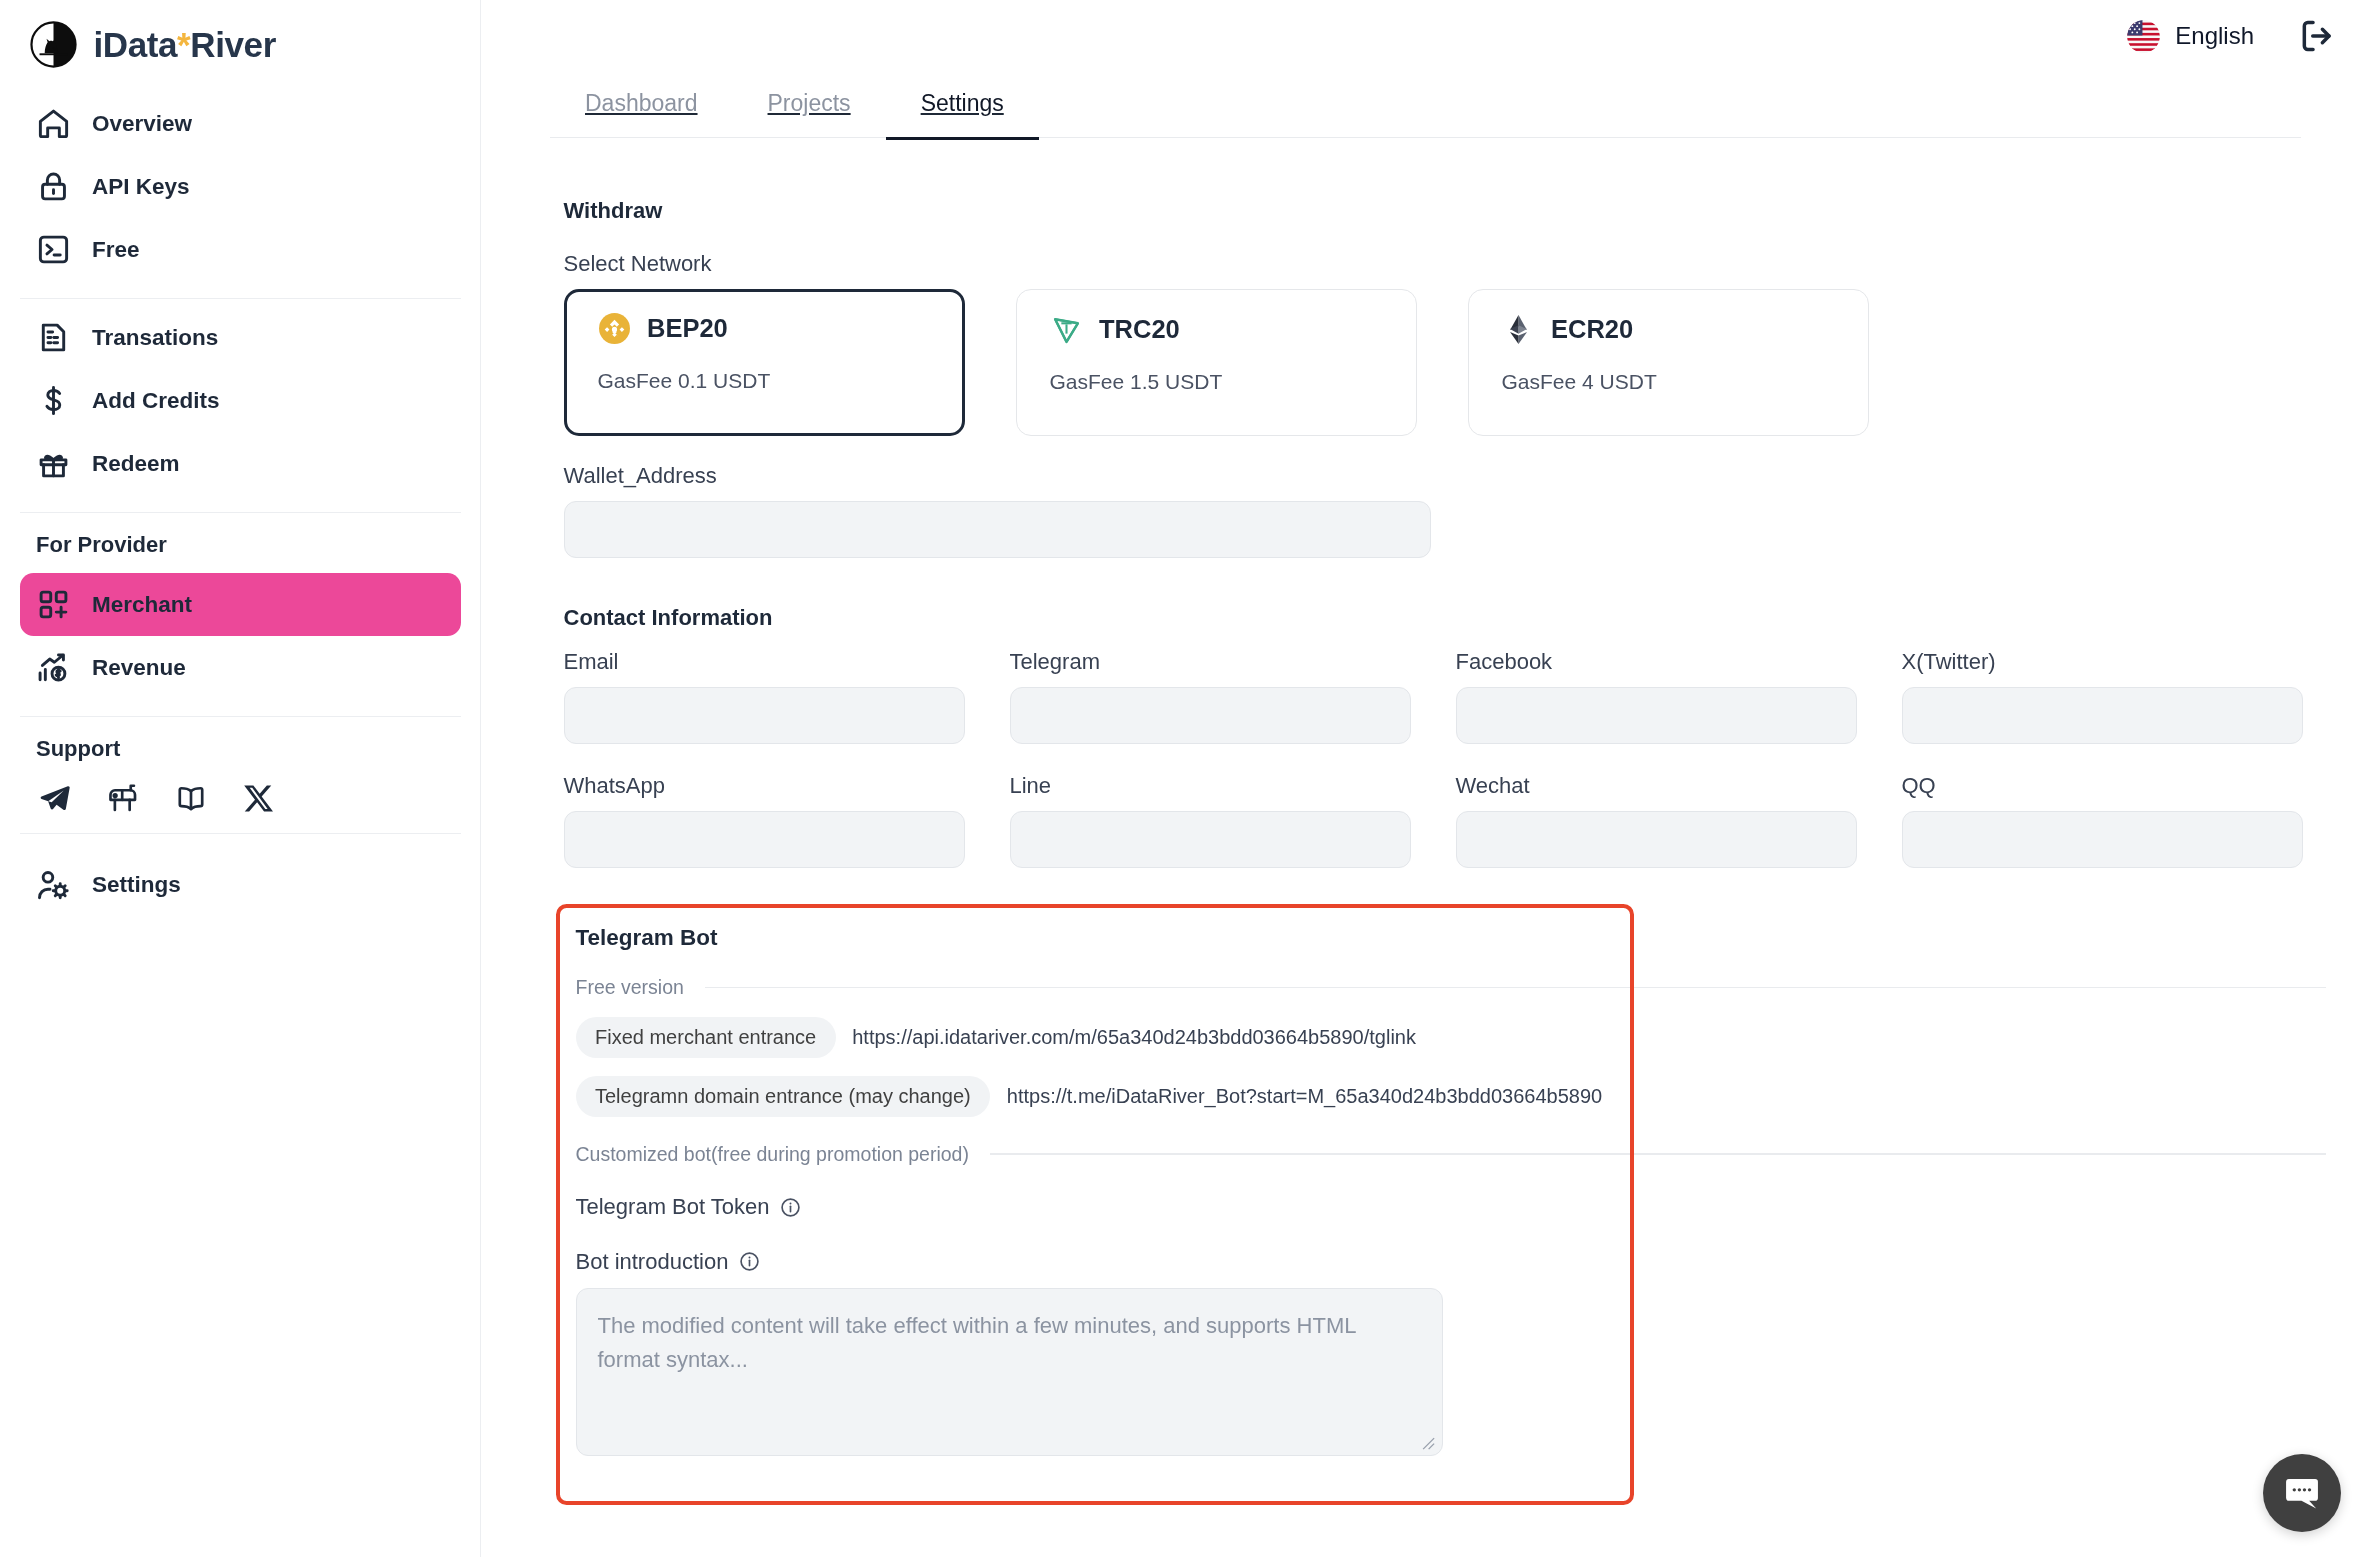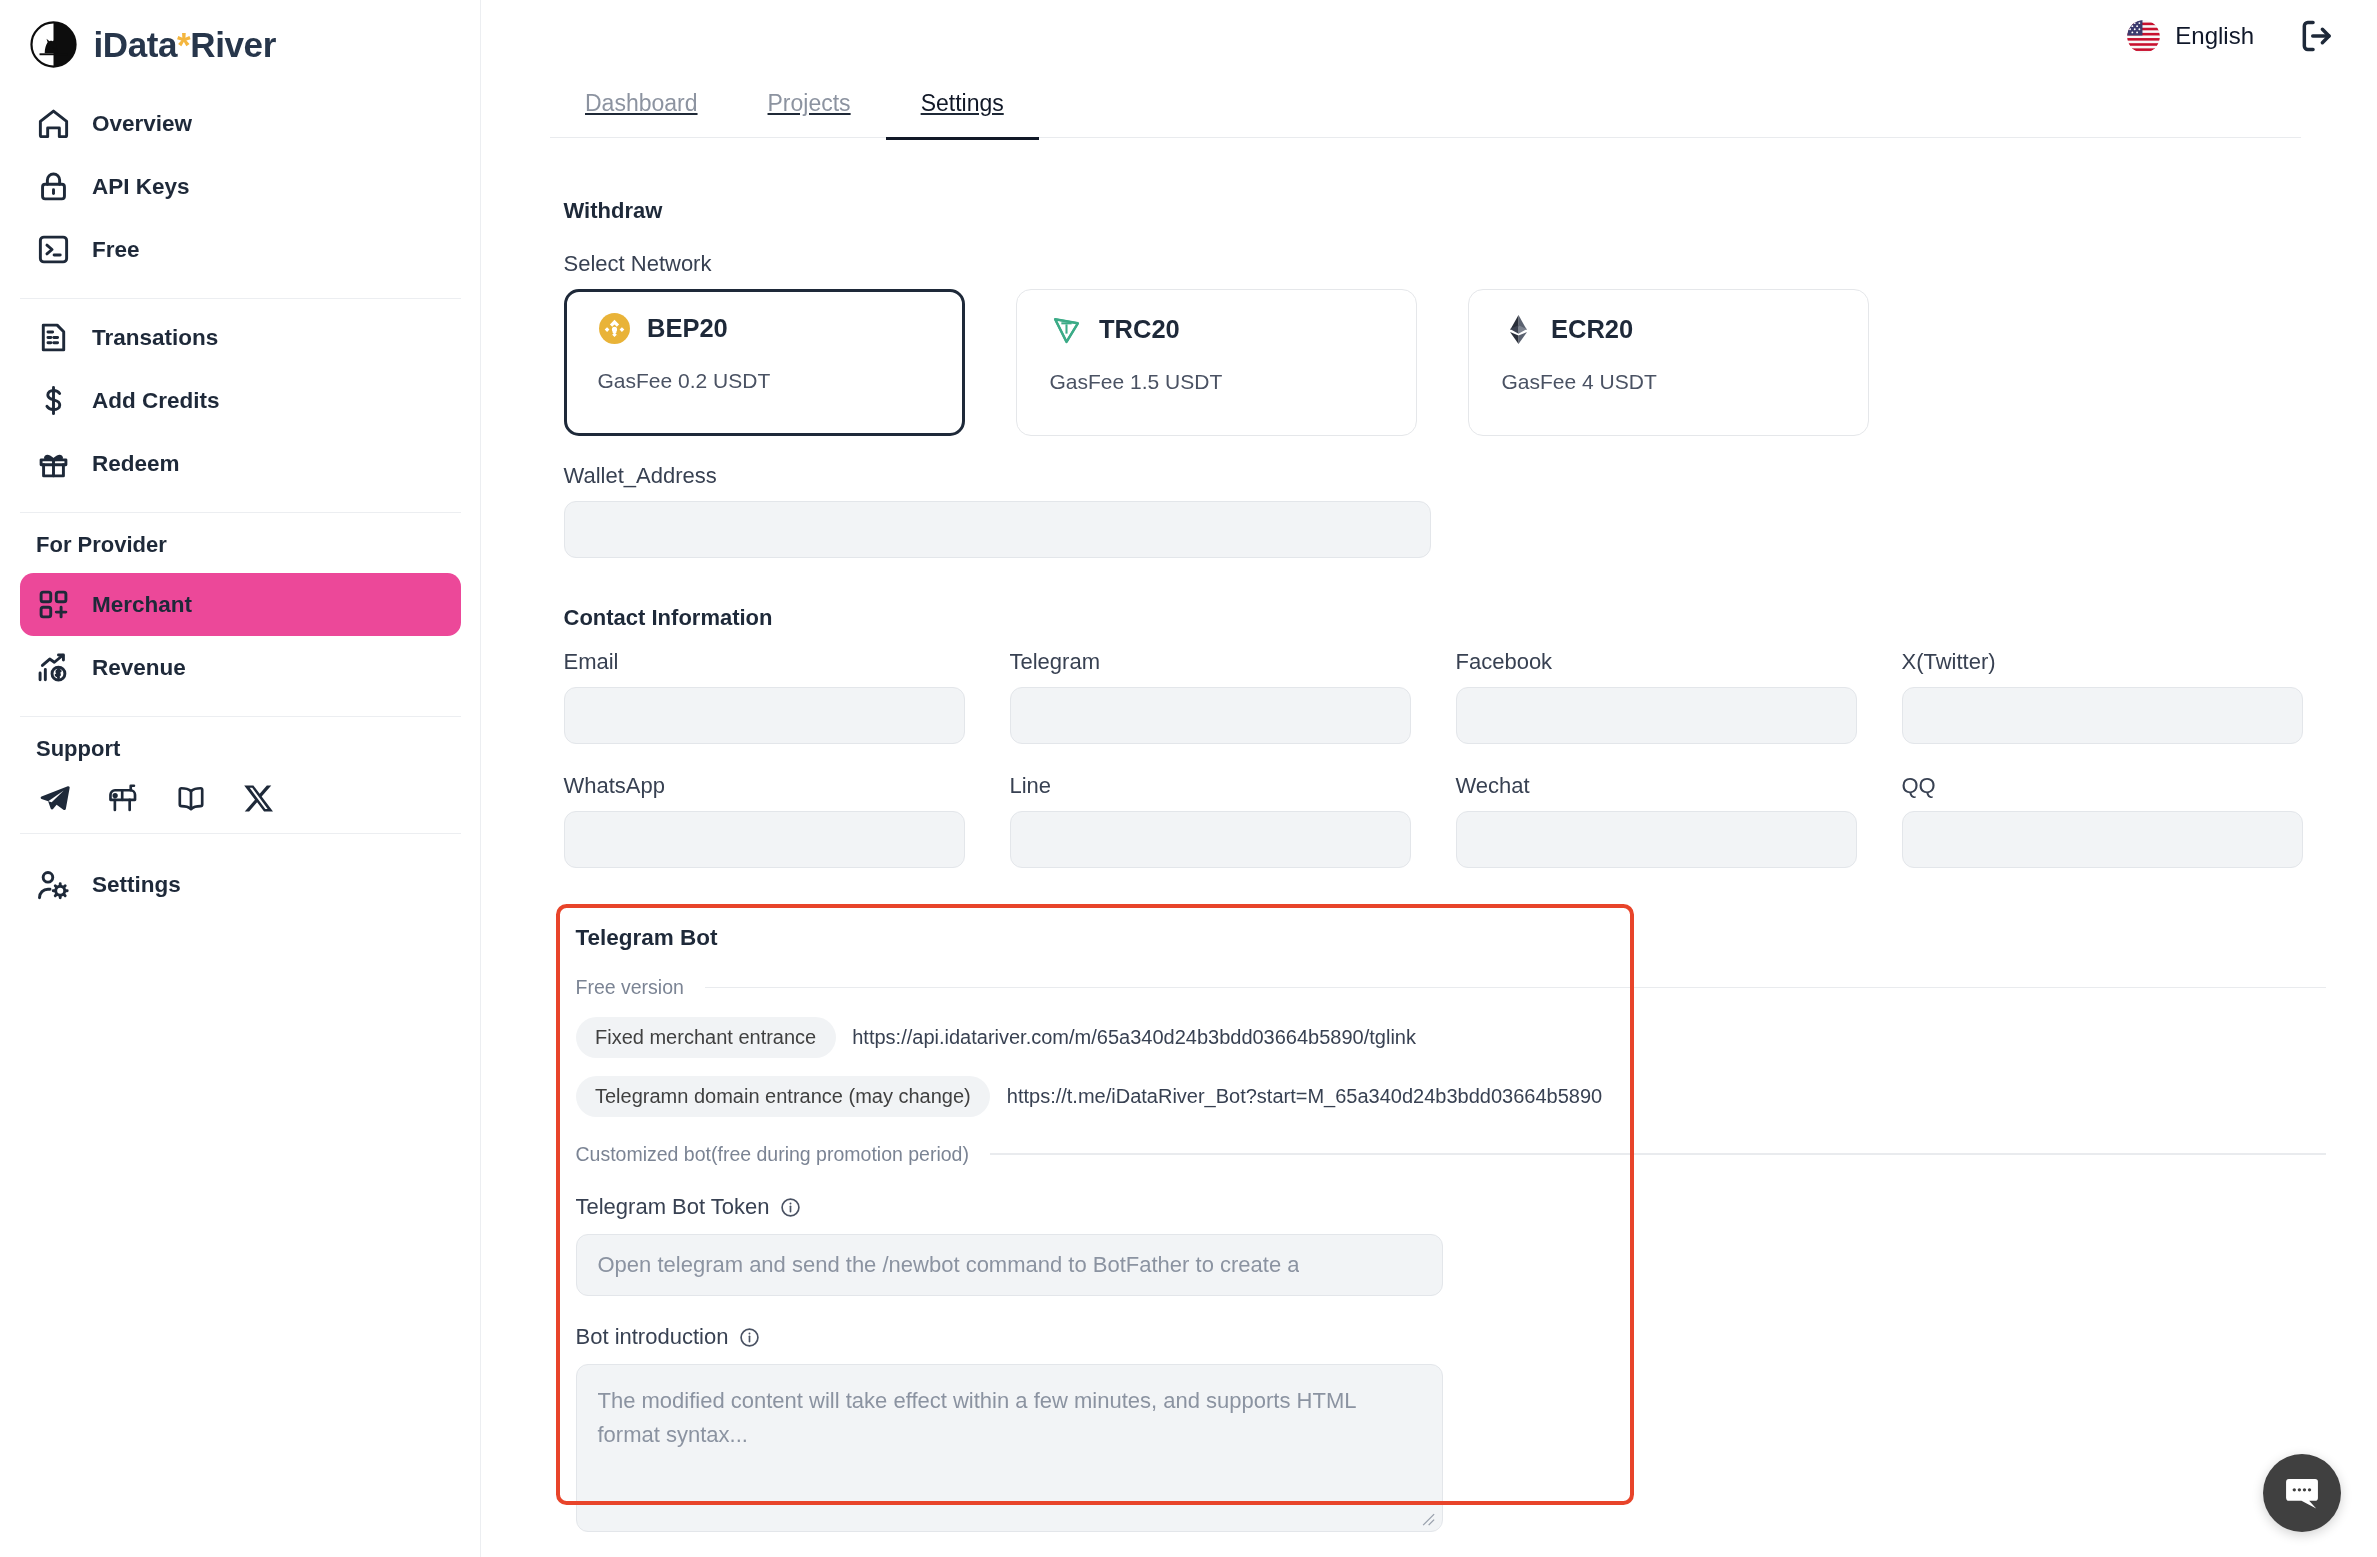--- a/index.html
+++ b/index.html
@@ -355,21 +355,21 @@
           <div class="net-head">
             <span>
               <svg viewBox="0 0 32 32">
                 <circle cx="16" cy="16" r="15" fill="#e9b338"></circle>
                 <path d="M16 7.5 11.5 12 13.8 14.3 16 12.1 18.2 14.3 20.5 12z M8.8 14.7 6.5 17l2.3 2.3L11.1 17z M16 17.2 13.8 19.4 16 21.7 18.2 19.4z M23.2 14.7 20.9 17l2.3 2.3L25.5 17z M16 19.9 11.5 24.4 13.8 22.1 16 24.3 18.2 22.1 20.5 24.4z" fill="#fff"></path>
                 <circle cx="16" cy="16.9" r="2.5" fill="#fff"></circle>
               </svg>
             </span>
             <span class="net-name">BEP20</span>
           </div>
-          <div class="net-fee">GasFee 0.2 USDT</div>
+          <div class="net-fee">GasFee 0.1 USDT</div>
         </div>
 
         <div class="net-card">
           <div class="net-head">
             <span>
               <svg viewBox="0 0 32 32">
                 <path d="M5 6 L27 10 L16 28 Z" fill="none" stroke="#3cab87" stroke-width="2.4" stroke-linejoin="round"></path>
                 <path d="M5 6 L16 28 M27 10 L16 28 M5 6 L27 10" stroke="#3cab87" stroke-width="2"></path>
                 <path d="M16 11 v9" stroke="#3cab87" stroke-width="2"></path>
                 <path d="M11 10 h10" stroke="#3cab87" stroke-width="2"></path>
@@ -470,23 +470,20 @@
           <div class="lbl-info">
             <span>Telegram Bot Token</span>
             <span>
               <svg viewBox="0 0 24 24" fill="none" stroke="#4a5263" stroke-width="1.9">
                 <circle cx="12" cy="12" r="9.6"></circle>
                   <path d="M12 10.6v6.2" stroke-linecap="round"></path>
                   <circle cx="12" cy="7.4" r="1.1" fill="#4a5263" stroke="none"></circle>
               </svg>
             </span>
           </div>
-          <div class="token-input">
-            <span class="ph">Open telegram and send the /newbot command to BotFather to create a</span>
-          </div>
 
           <div class="lbl-info">
             <span>Bot introduction</span>
             <span>
               <svg viewBox="0 0 24 24" fill="none" stroke="#4a5263" stroke-width="1.9">
                 <circle cx="12" cy="12" r="9.6"></circle>
                   <path d="M12 10.6v6.2" stroke-linecap="round"></path>
                   <circle cx="12" cy="7.4" r="1.1" fill="#4a5263" stroke="none"></circle>
               </svg>
             </span>

